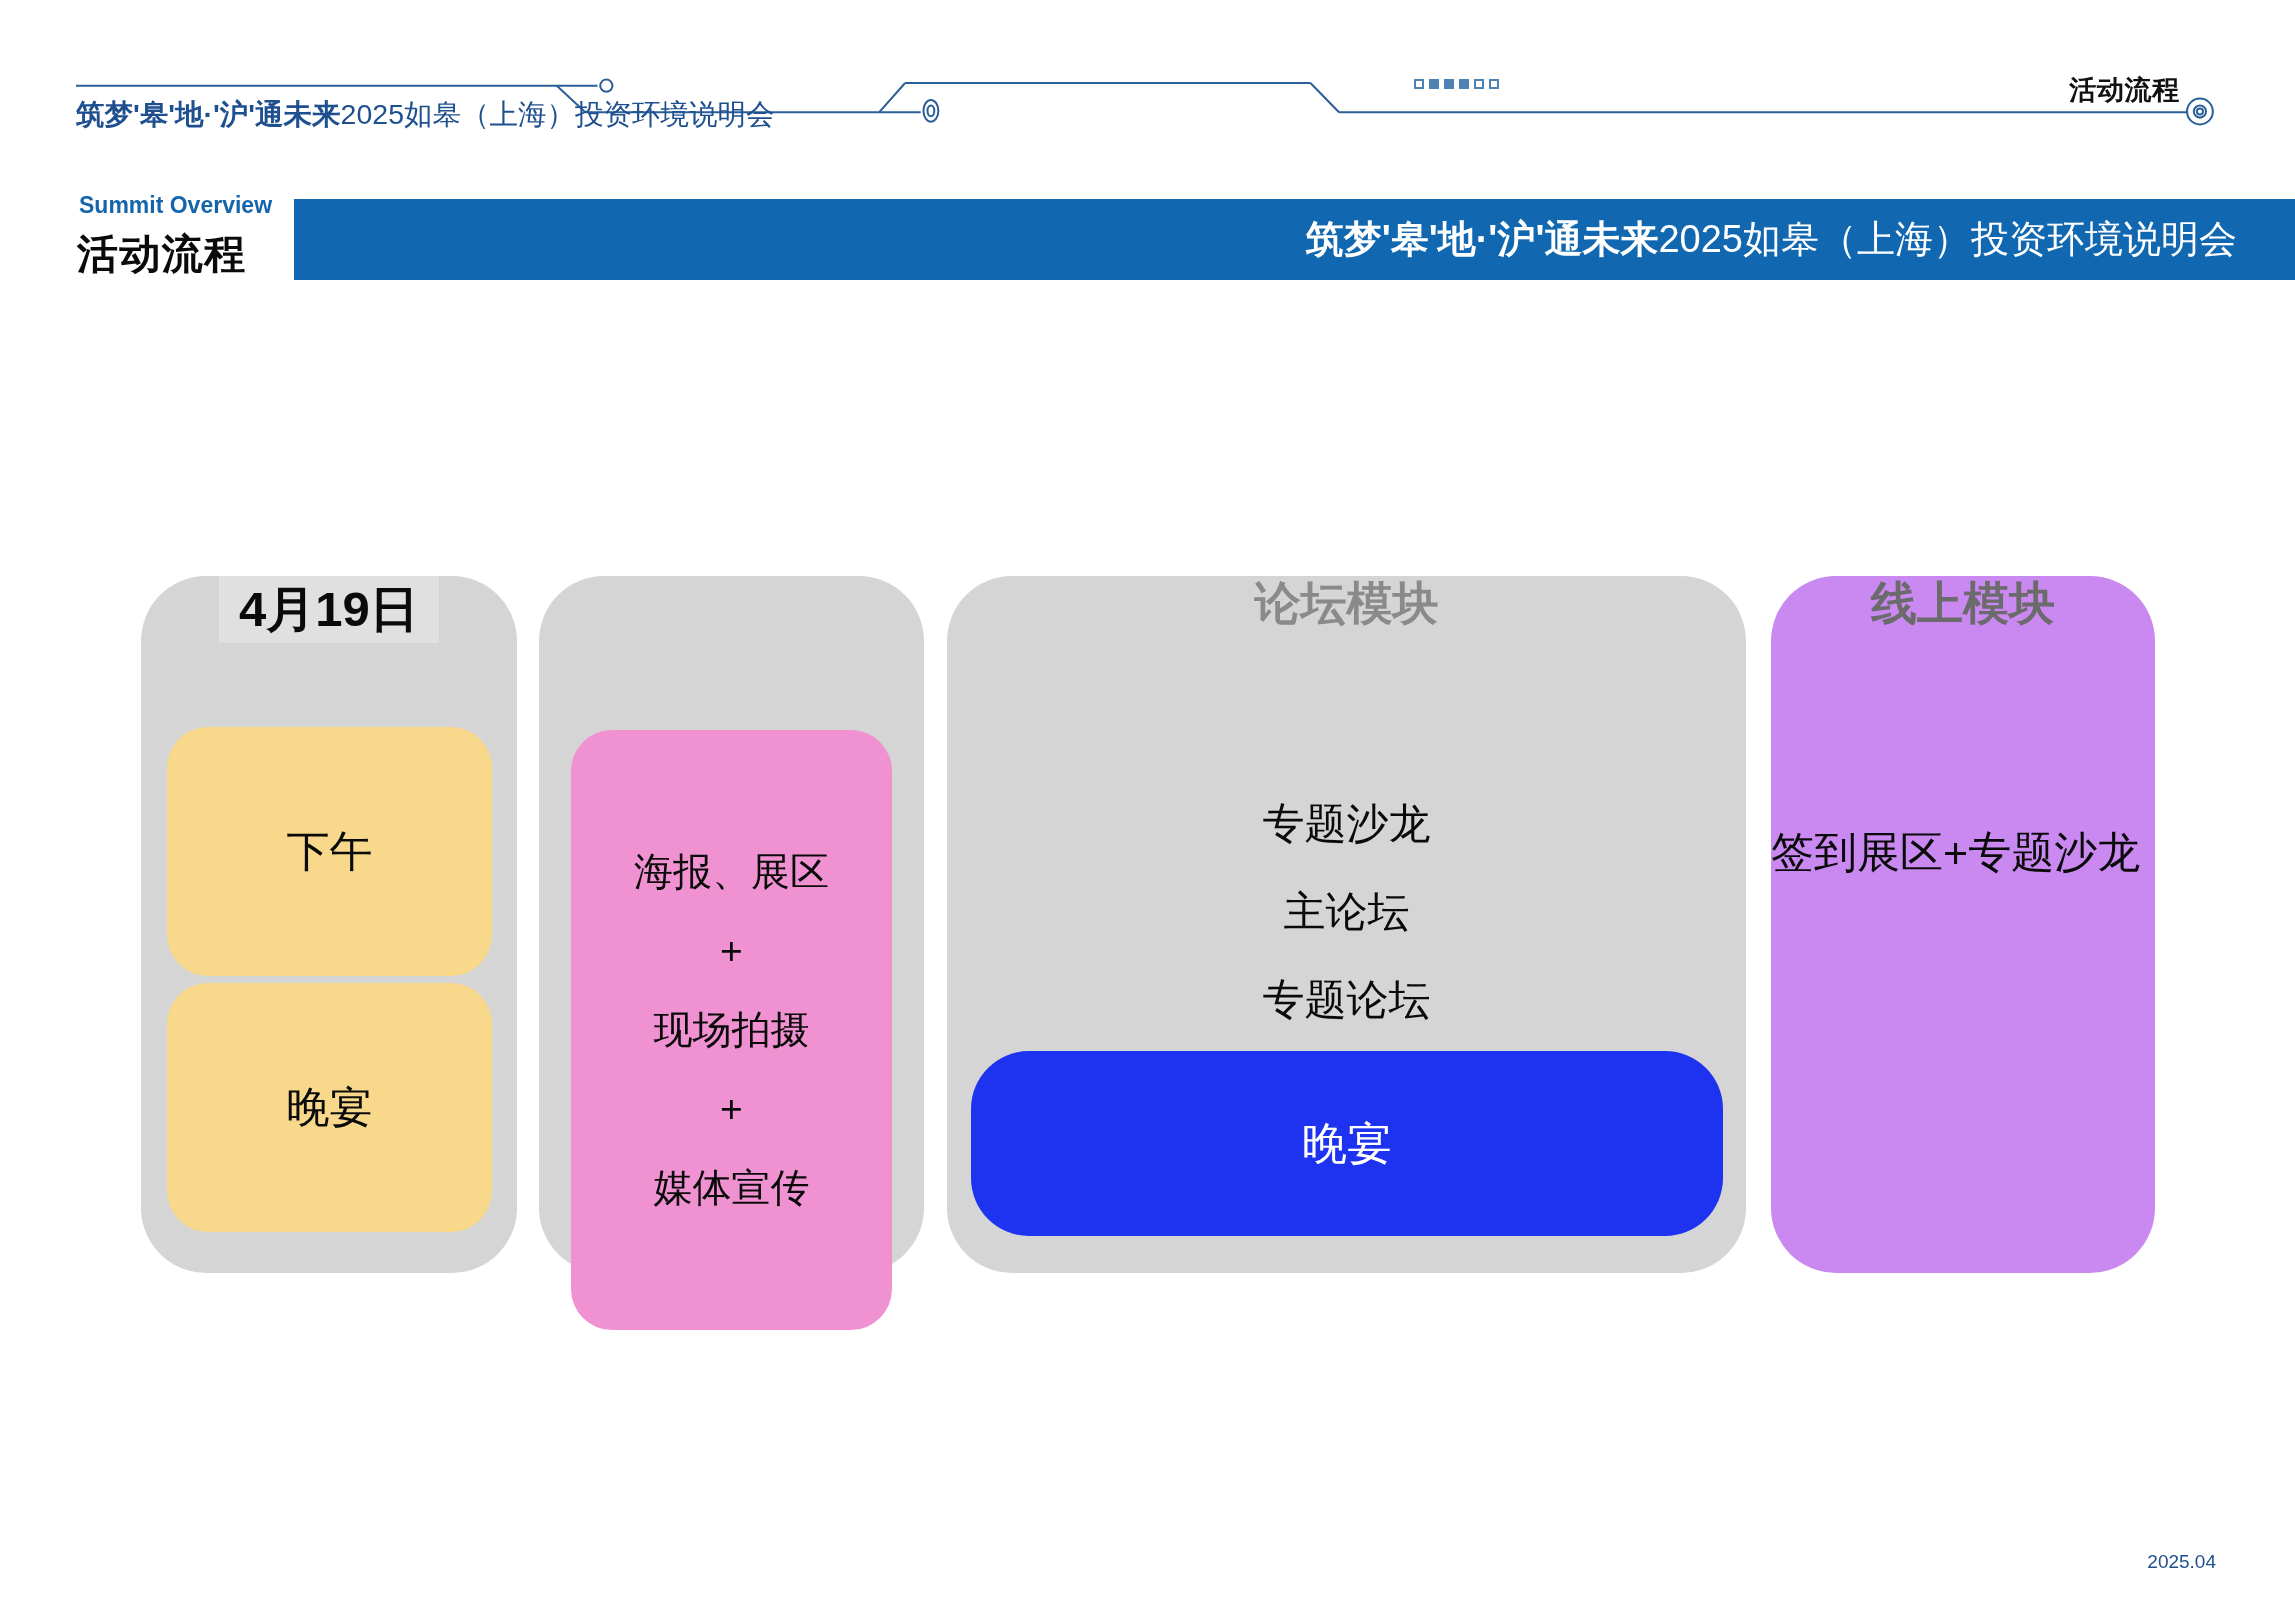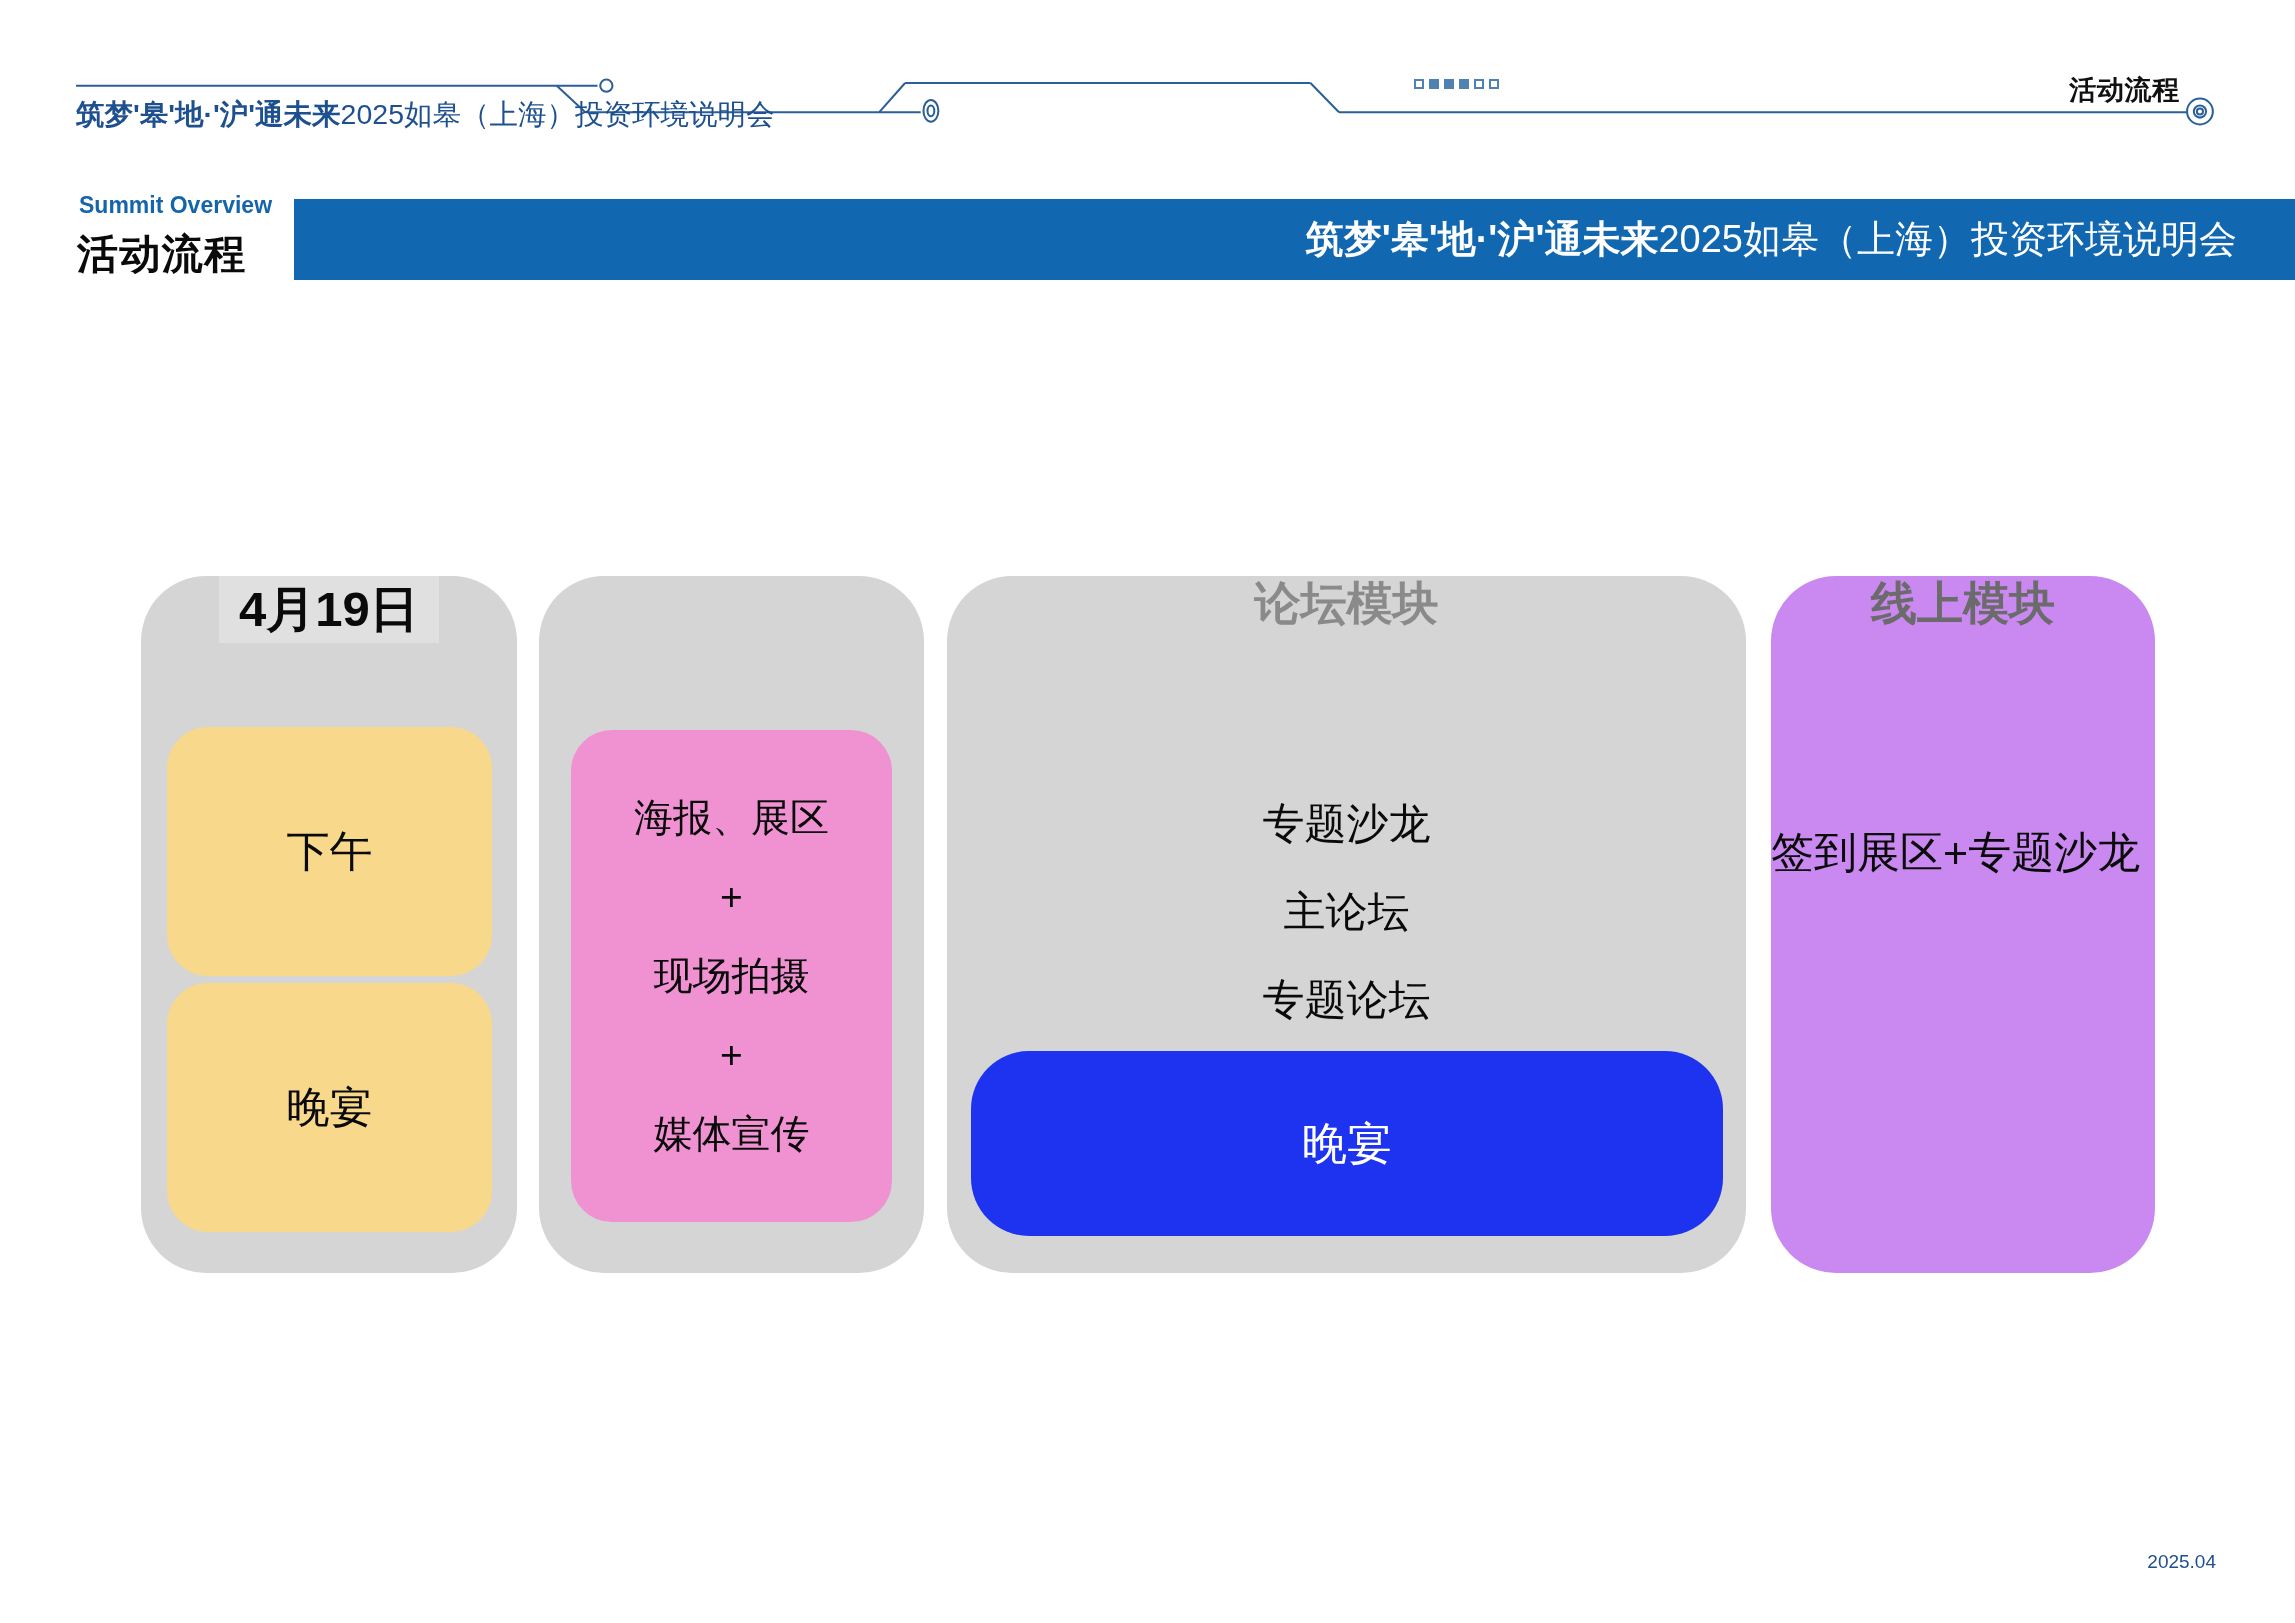--- a/index.html
+++ b/index.html
@@ -45,21 +45,21 @@
   .title-backdrop{display:inline-block;padding:4.1px 20.4px;background:rgba(255,255,255,.28);}
   .card-online .card-title,.card-forum .card-title{color:var(--card_title_gray);}
   .card-interactive .card-title{color:var(--card_title_dark);}
 
   .slot{position:absolute;left:26px;width:325px;height:249px;border-radius:41px;
         background:var(--yellow);display:flex;align-items:center;justify-content:center;
         font-size:43px;font-weight:500;color:#0a0a0a;}
   .slot-0{top:151px;}
   .slot-1{top:407px;height:249px;}
 
-  .pink-box{position:absolute;left:32px;top:154px;width:321px;height:492px;
+  .pink-box{position:absolute;left:32px;top:154px;width:321px;height:600px;
         border-radius:41px;background:var(--pink);display:flex;flex-direction:column;
         justify-content:center;align-items:center;}
   .pink-box .line{height:79px;display:flex;align-items:center;font-size:39px;
         font-weight:500;color:#0a0a0a;}
 
   .forum-lines{position:absolute;left:0;top:204px;width:100%;display:flex;
         flex-direction:column;align-items:center;}
   .forum-lines .line{height:88px;display:flex;align-items:center;font-size:42px;
         font-weight:500;color:#0a0a0a;}
   .blue-box{position:absolute;left:24px;top:475px;width:752px;height:185px;

